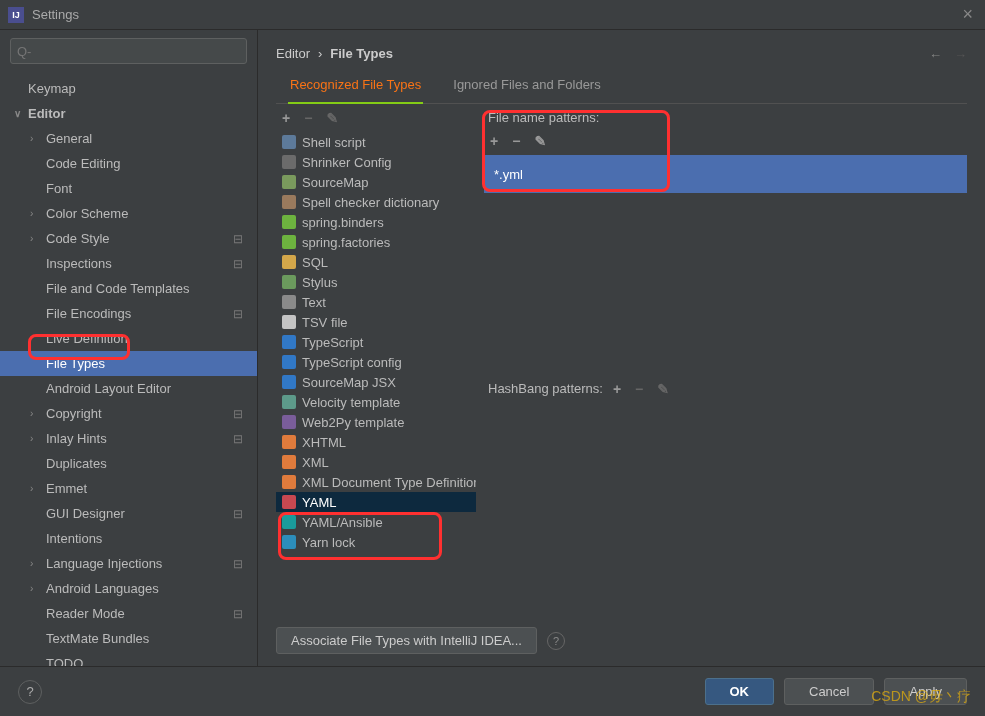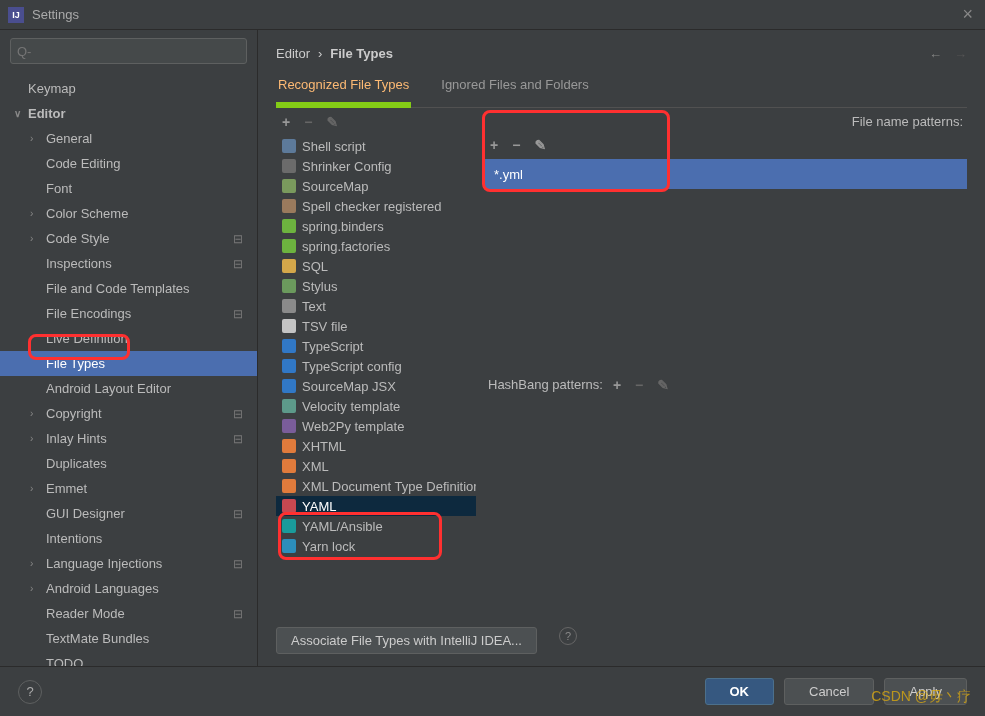--- a/index.html
+++ b/index.html
@@ -20,36 +20,36 @@
 .tree-item.selected { background: #4b6eaf; color: #fff; }
 .tree-item .chev { position: absolute; left: 14px; color: #888; font-size: 10px; }
 .tree-item.lvl1 .chev { left: 30px; }
 .tree-item .gear { position: absolute; right: 14px; color: #777; font-size: 12px; }
 .red-box { position: absolute; border: 3px solid #ff3030; border-radius: 8px; pointer-events: none; }
 .main { flex: 1; display: flex; flex-direction: column; padding: 12px 18px 0 18px; position: relative; }
 .breadcrumb { font-size: 15px; color: #ccc; padding: 4px 0 16px 0; display: flex; align-items: center; gap: 8px; }
 .breadcrumb .arrow-nav { margin-left: auto; color: #888; display: flex; gap: 12px; }
 .tabs { display: flex; gap: 28px; border-bottom: 1px solid #515151; }
 .tab { padding: 0 2px 10px 2px; color: #999; cursor: pointer; }
-.tab.active { color: #fdba74; border-bottom: 6px solid #84cc16; margin-bottom: -1px; }
+.tab.active { color: #f97316; border-bottom: 2px solid #84cc16; margin-bottom: -1px; margin-left: 12px; }
 .panels { display: flex; flex: 1; gap: 8px; min-height: 0; padding-top: 0; }
 .left-panel { width: 200px; display: flex; flex-direction: column; }
 .panel-toolbar { height: 28px; display: flex; align-items: center; gap: 14px; padding: 0 6px; }
 .tb-icon { color: #999; cursor: pointer; font-size: 14px; font-weight: bold; }
 .tb-icon.dim { color: #666; }
 .filetype-list { flex: 1; overflow: hidden; }
 .ft-item { height: 20px; display: flex; align-items: center; padding-left: 6px; gap: 6px; cursor: pointer; color: #bbb; font-size: 12.5px; white-space: nowrap; }
 .ft-item.selected { background: #0d293e; color: #fff; }
 .ft-icon { width: 14px; height: 14px; flex-shrink: 0; border-radius: 2px; }
 .right-panel { flex: 1; display: flex; flex-direction: column; gap: 6px; }
-.section-label { color: #bbb; padding: 6px 4px 2px 4px; text-align: right; }
+.section-label { color: #bbb; padding: 6px 4px 2px 4px; }
 .pattern-box { border: none; }
-.pattern-row { height: 30px; display: flex; align-items: center; padding: 0 10px; background: #4b6eaf; color: #fff; }
+.pattern-row { height: 38px; display: flex; align-items: center; padding: 0 10px; background: #4b6eaf; color: #fff; }
 .empty-patterns { flex: 1; display: flex; align-items: center; justify-content: center; color: #777; min-height: 120px; }
-.assoc-row { padding: 8px 0 12px 0; display: flex; align-items: flex-start; gap: 22px; }
+.assoc-row { padding: 8px 0 12px 0; display: flex; align-items: center; gap: 10px; }
 .btn-flat { background: #4c5052; border: 1px solid #5e6060; color: #ccc; padding: 5px 14px; border-radius: 3px; cursor: pointer; }
 .footer { position: absolute; bottom: 0; left: 0; right: 0; height: 50px; border-top: 1px solid #2b2b2b; display: flex; align-items: center; padding: 0 18px; gap: 10px; background: #3c3f41; }
 .footer .help { width: 24px; height: 24px; border: 1px solid #5e6060; border-radius: 50%; display: flex; align-items: center; justify-content: center; color: #aaa; cursor: pointer; }
 .footer-spacer { flex: 1; }
 .btn { padding: 5px 24px; border-radius: 3px; cursor: pointer; border: 1px solid #5e6060; background: #4c5052; color: #ccc; }
 .btn.primary { background: #365880; border-color: #4c708c; color: #fff; font-weight: bold; }
 .watermark { position: absolute; right: 14px; bottom: 10px; color: #eab308; font-size: 14px; opacity: 0.7; pointer-events: none; }
 .hp-section { display: flex; flex-direction: row; flex: 1; }
 .pattern-list-wrap { display: flex; flex-direction: column; }
 </style>
@@ -191,21 +191,21 @@
             <div class="ft-item">
               <span class="ft-icon" style="background: rgb(107, 107, 107);"></span>
               <span>Shrinker Config</span>
             </div>
             <div class="ft-item">
               <span class="ft-icon" style="background: rgb(122, 154, 93);"></span>
               <span>SourceMap</span>
             </div>
             <div class="ft-item">
               <span class="ft-icon" style="background: rgb(154, 122, 93);"></span>
-              <span>Spell checker registered</span>
+              <span>Spell checker dictionary</span>
             </div>
             <div class="ft-item">
               <span class="ft-icon" style="background: rgb(109, 179, 63);"></span>
               <span>spring.binders</span>
             </div>
             <div class="ft-item">
               <span class="ft-icon" style="background: rgb(109, 179, 63);"></span>
               <span>spring.factories</span>
             </div>
             <div class="ft-item">

